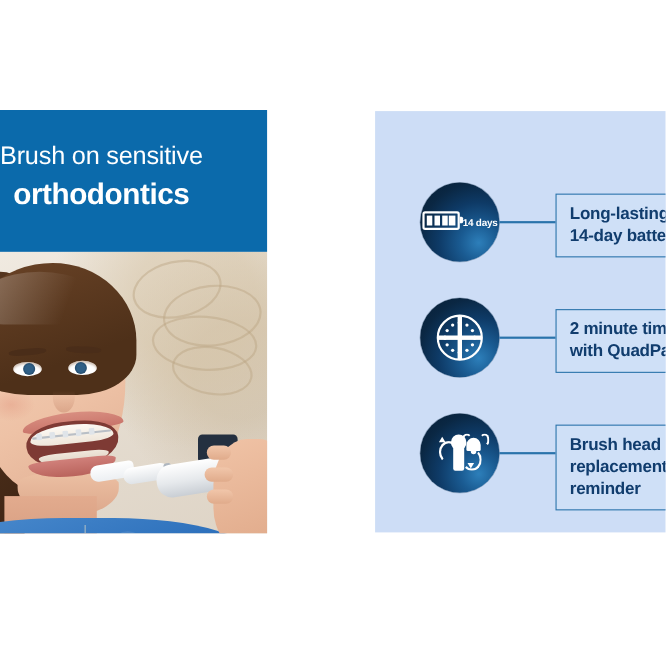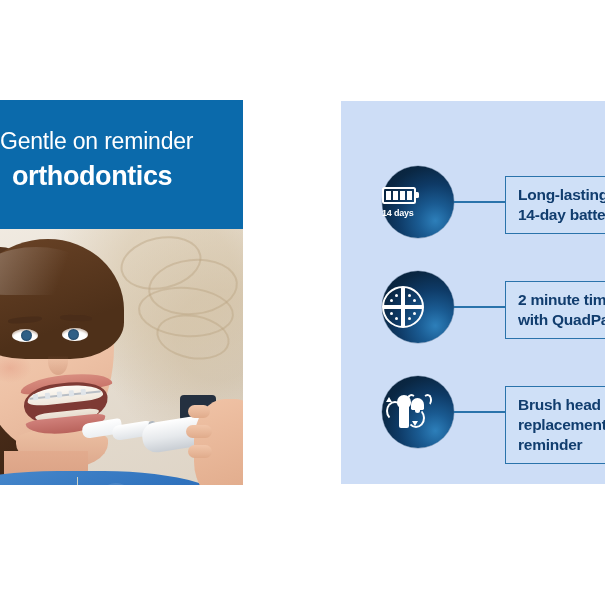--- a/index.html
+++ b/index.html
@@ -322,23 +322,23 @@
     height: 72px;
     border-radius: 50%;
     background:
       radial-gradient(circle at 74% 76%, #2d7fba 0%, #1a5b92 22%, #0e3a66 48%, #0a2743 72%, #071d33 100%);
     box-shadow: 0 0 0 0.5px rgba(10,40,70,0.35);
   }
   .icon-inner {
     position: absolute;
     inset: 0;
     display: flex;
-    align-items: flex-start;
+    align-items: center;
     justify-content: center;
-    flex-direction: column;
+    flex-direction: row;
   }
 
   
   .battery {
     position: relative;
     width: 34px;
     height: 17px;
     border: 2.4px solid #ffffff;
     border-radius: 2.5px;
     display: flex;
@@ -489,21 +489,21 @@
     letter-spacing: -0.25px;
     white-space: pre-line;
   }
 </style>
 </head>
 <body>
 
 <div class="left-card">
 
   <div class="headline-box">
-    <div class="headline-line1">Gentle on reminder</div>
+    <div class="headline-line1">Brush on sensitive</div>
     <div class="headline-line2">orthodontics</div>
   </div>
 
   <div class="photo">
     <div class="photo-bg"></div>
     <div class="wall-ring r1"></div>
     <div class="wall-ring r2"></div>
     <div class="wall-ring r3"></div>
     <div class="wall-ring r4"></div>
 

